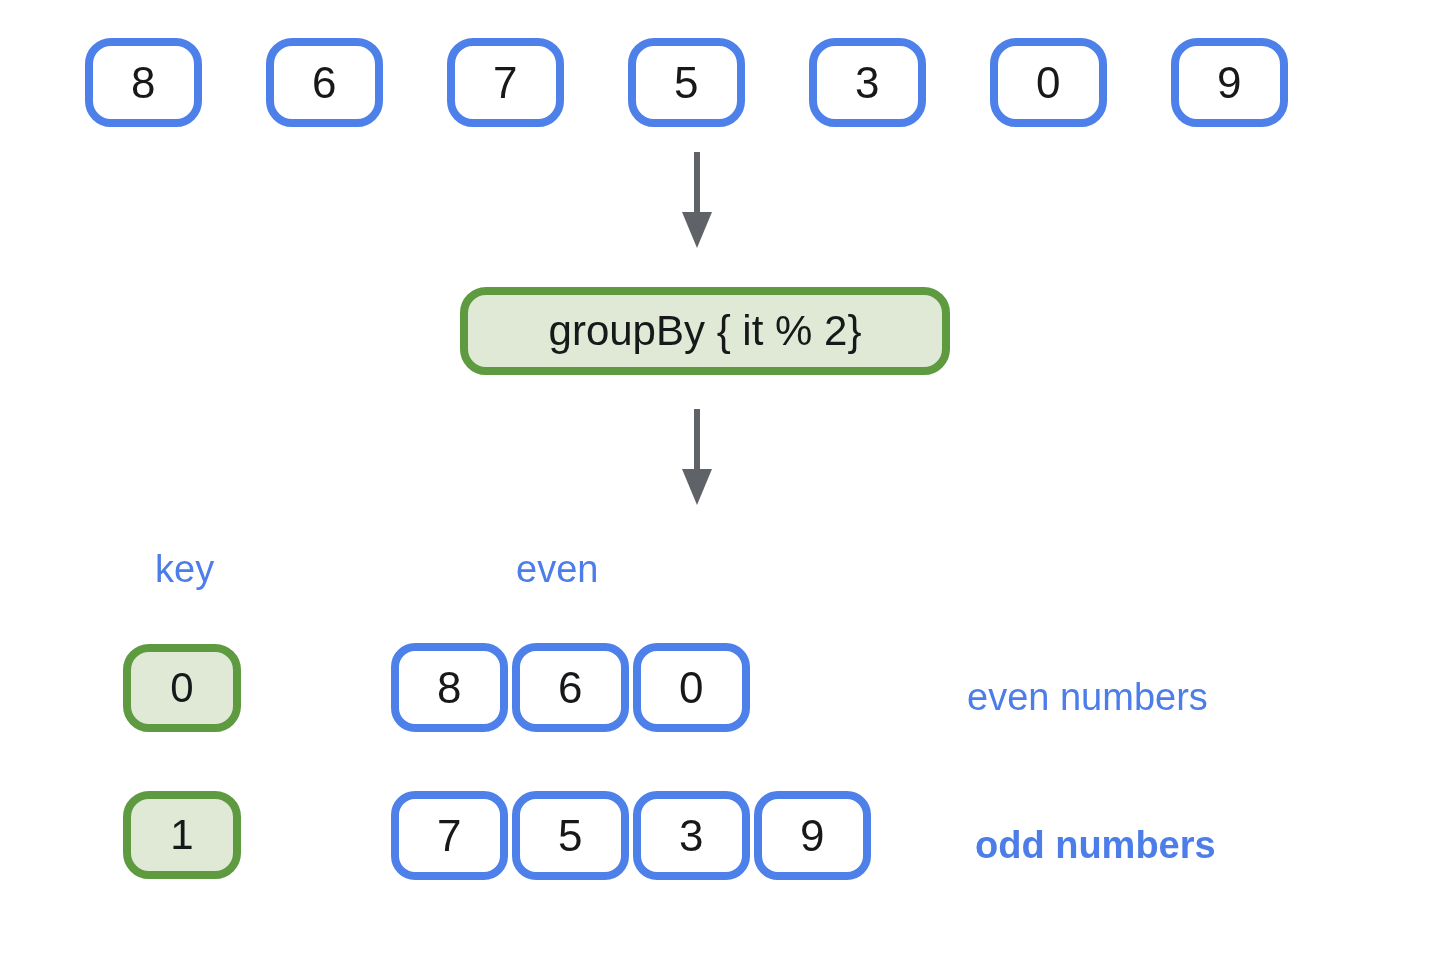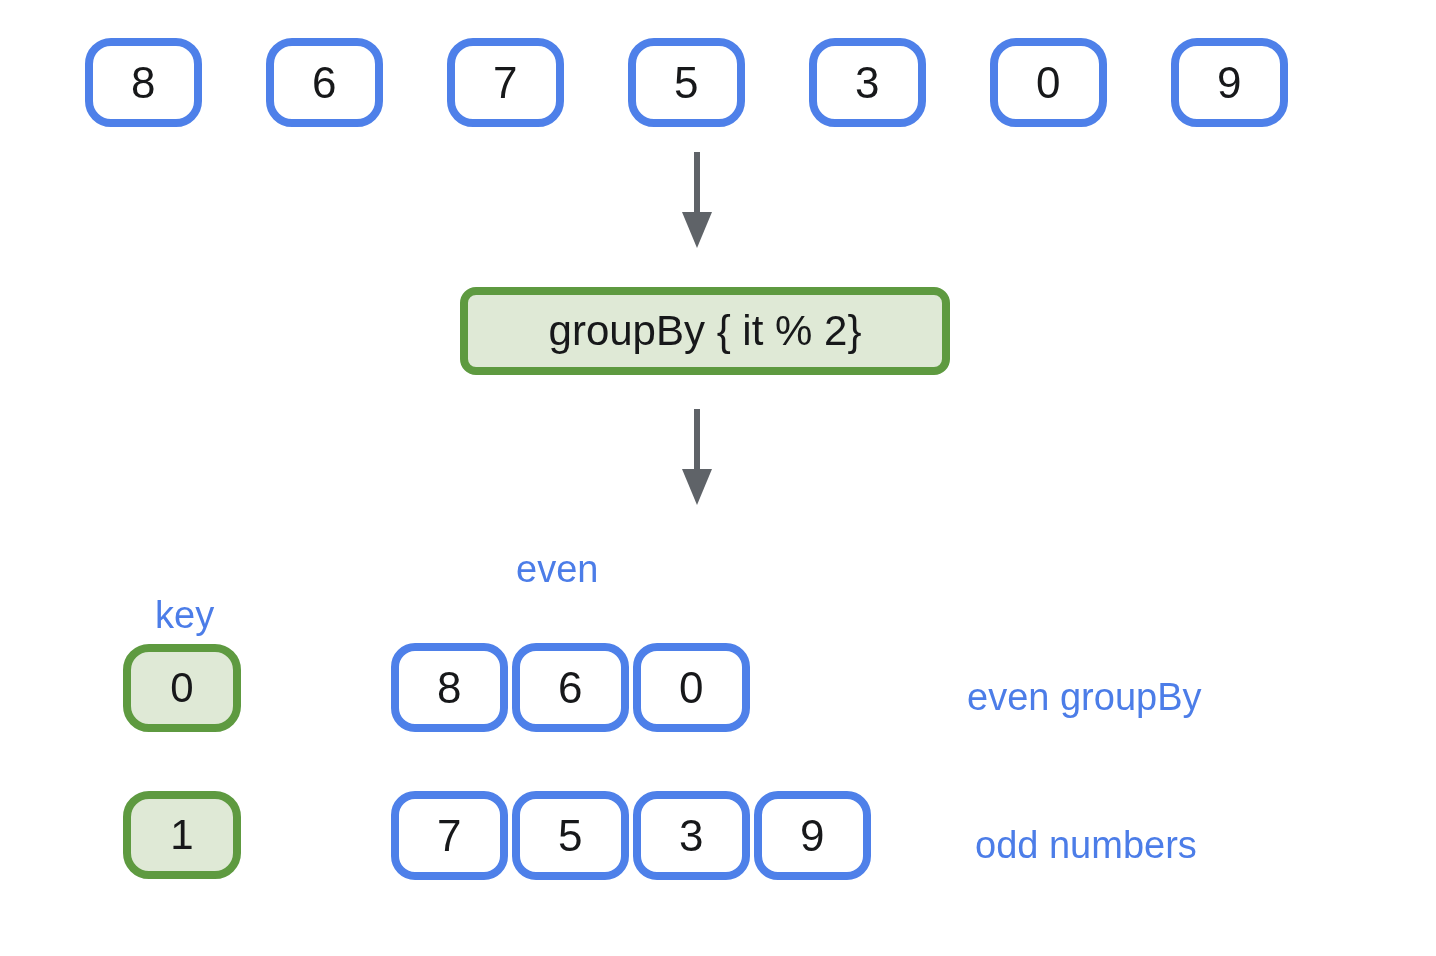--- a/index.html
+++ b/index.html
@@ -45,37 +45,37 @@
   .arrow-2 { left: 679px; top: 407px; }
 
   .op-box {
     position: absolute;
     left: 460px;
     top: 287px;
     width: 490px;
     height: 88px;
     box-sizing: border-box;
     border: 8px solid var(--green-border, #5e9a40);
-    border-radius: 16px;
+    border-radius: 26px;
     background: var(--green-fill, #dfe9d6);
     display: flex;
     align-items: center;
     justify-content: center;
     font-size: 42px;
     font-weight: 500;
     color: var(--number-text, #17181a);
   }
 
   .col-label {
     position: absolute;
     top: 548px;
     font-size: 38px;
     color: var(--label-blue, #4c7de8);
   }
-  .col-label.key-label   { left: 155px; margin-top: 46px; }
+  .col-label.key-label   { left: 155px; }
   .col-label.value-label { left: 516px; }
 
   .key-box {
     position: absolute;
     left: 123px;
     box-sizing: border-box;
     width: 118px;
     height: 88px;
     border: 8px solid var(--green-border, #5e9a40);
     border-radius: 26px;
@@ -99,21 +99,21 @@
   .chain.row-0 { top: 643px; }
   .chain.row-1 { top: 791px; }
   .chain .numbox { border-radius: 24px; }
 
   .annotation {
     position: absolute;
     font-size: 38px;
     color: var(--label-blue, #4c7de8);
   }
   .annotation.row-0 { left: 967px; top: 676px; }
-  .annotation.row-1 { left: 975px; top: 824px; }
+  .annotation.row-1 { left: 975px; top: 824px; font-weight: bold; }
 </style>
 </head>
 <body>
 
 <div class="canvas" style="--bg: #ffffff; --blue-border: #4e80e9; --label-blue: #4c7de8; --green-border: #5e9a40; --green-fill: #dfe9d6; --arrow-gray: #5f6368; --number-text: #17181a;">
 
   <div class="top-row">
     <div class="numbox">8</div>
     <div class="numbox">6</div>
     <div class="numbox">7</div>
@@ -137,21 +137,21 @@
 
   <div class="col-label key-label">key</div>
   <div class="col-label value-label">even</div>
 
   <div class="key-box row-0">0</div>
   <div class="chain row-0">
     <div class="numbox">8</div>
     <div class="numbox">6</div>
     <div class="numbox">0</div>
   </div>
-  <div class="annotation row-0">even groupBy</div>
+  <div class="annotation row-0">even numbers</div>
 
   <div class="key-box row-1">1</div>
   <div class="chain row-1">
     <div class="numbox">7</div>
     <div class="numbox">5</div>
     <div class="numbox">3</div>
     <div class="numbox">9</div>
   </div>
   <div class="annotation row-1">odd numbers</div>
 

